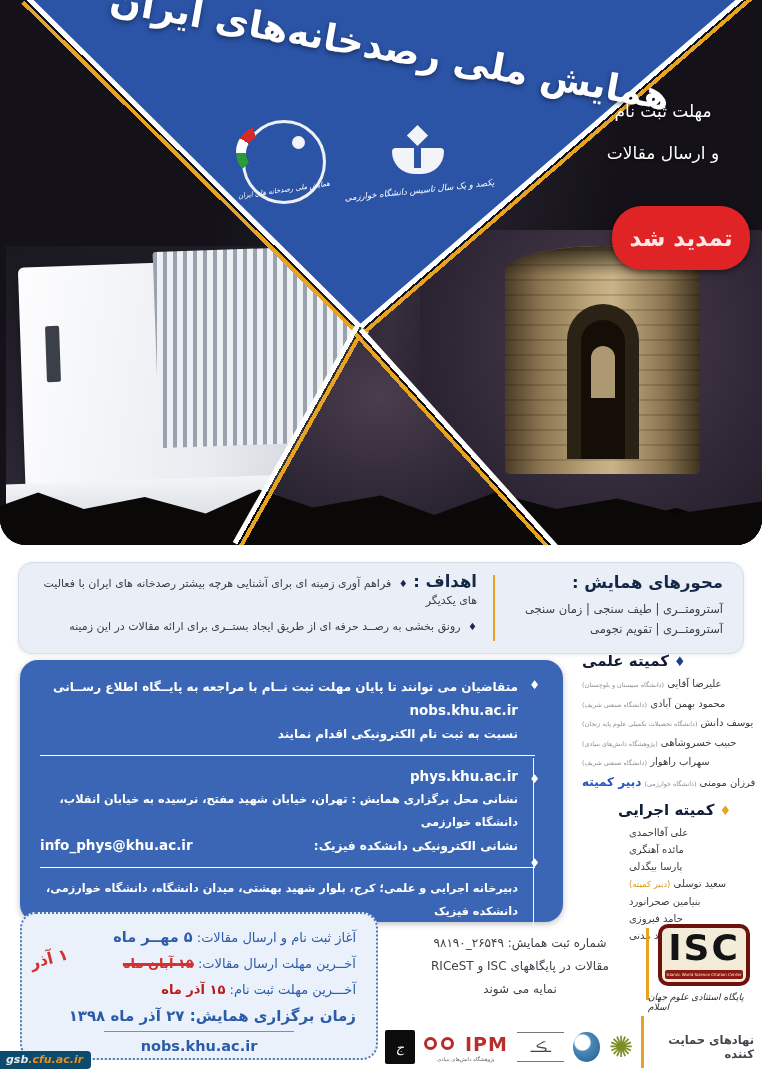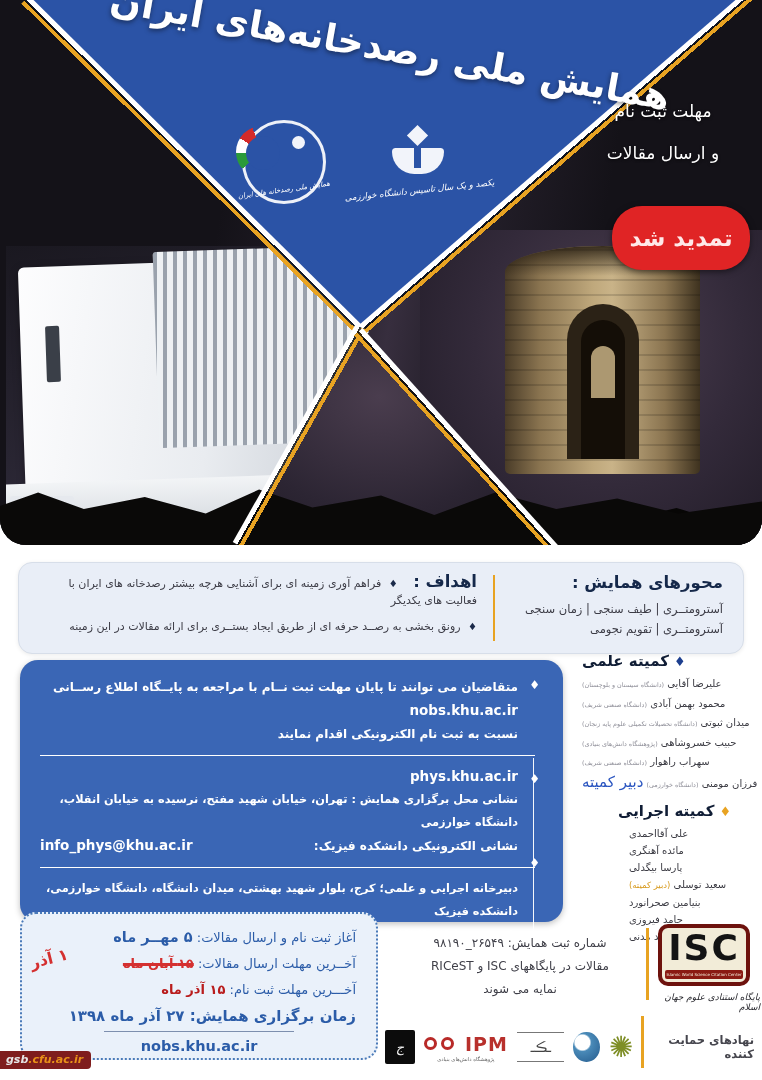--- a/index.html
+++ b/index.html
@@ -95,21 +95,21 @@
   .stripe-lr{left:358px;top:326px;width:295px;transform:rotate(48deg);}
 
   
   .lightbox{left:18px;top:562px;width:726px;height:92px;background:#e9eef7;border:1px solid #d7dee9;
     border-radius:14px;display:flex;direction:rtl;padding:10px 20px;box-shadow:0 1px 4px rgba(0,0,0,.08);}
   .topics-col{width:212px;}
   .topics-h{font-size:16.5px;font-weight:bold;color:#15284a;margin-bottom:7px;}
   .topics-line{font-size:11.5px;color:#3c3c46;line-height:20px;}
   .vdiv-orange{width:2px;background:#e8a322;margin:2px 16px;}
   .obj-col{flex:1;font-size:11px;color:#3c3c46;line-height:17px;}
-  .obj-h{font-size:16.5px;font-weight:bold;color:#15284a;margin-left:12px;}
+  .obj-h{font-size:16.5px;font-weight:bold;color:#15284a;margin-left:2px;}
   .diam{color:#1b2a4a;font-size:10px;margin-left:4px;}
   .obj-item2{margin-top:9px;}
 
   
   .bluebox{left:20px;top:660px;width:543px;height:262px;background:#3a66b5;border-radius:18px;
     direction:rtl;color:#ffffff;padding:16px 45px 8px 20px;font-size:12px;font-weight:bold;
     box-shadow:0 2px 6px rgba(0,0,0,.25);}
   .bb-vline{position:absolute;right:29px;top:98px;height:196px;width:1.5px;background:rgba(255,255,255,.95);}
   .bb-bullet{position:absolute;right:23px;width:13px;color:#ffffff;font-size:12px;}
   .bb-line{border-top:1.5px solid #ffffff;margin:9px -17px 9px 0;}
@@ -119,21 +119,21 @@
   .bb-p{line-height:23px;}
   .bb-fax{text-align:center;padding-left:60px;line-height:24px;}
 
   
   .committees{left:582px;top:650px;width:192px;direction:rtl;text-align:left;}
   .cmt-h{font-size:15px;font-weight:bold;color:#101d35;margin:2px 0 5px;}
   .cmt-h .d-blue{color:#1d3f8f;font-size:13px;margin-left:5px;}
   .cmt-h .d-gold{color:#e8a322;font-size:13px;margin-left:5px;}
   .cmt-row{font-size:10px;color:#3a3a42;line-height:18.5px;white-space:nowrap;padding-right:14px;}
   .cmt-aff{font-size:6.4px;color:#8d8d97;}
-  .cmt-role-blue{color:#2a55c0;font-size:15px;font-weight:normal;}
+  .cmt-role-blue{color:#2a55c0;font-size:12px;font-weight:bold;}
   .cmt-role-gold{color:#d79a1e;font-size:8.5px;}
   .exec .cmt-row{line-height:17px;padding-left:47px;}
 
   
   .datesbox{left:20px;top:912px;width:358px;height:148px;background:#eaf1fa;border:2.5px dotted #4a7ab8;
     border-radius:16px;direction:rtl;padding:10px 20px 8px;color:#2b5ca8;font-size:13px;line-height:26px;}
   .dt-strong{font-size:14.5px;font-weight:bold;}
   .dt-red{color:#b91c1c;font-weight:bold;}
   .dt-struck{color:#d43030;font-weight:bold;text-decoration:line-through;text-decoration-thickness:2.5px;}
   .dt-new{position:absolute;left:8px;top:32px;color:#d43030;font-size:16px;font-weight:bold;transform:rotate(-14deg);}
@@ -143,42 +143,42 @@
 
   
   .isc-text{left:402px;top:932px;width:236px;direction:rtl;text-align:center;color:#3f3f48;font-size:12px;line-height:23px;}
   .isc-num{direction:ltr;unicode-bidi:embed;}
   .vline-o1{left:646px;top:928px;width:2.5px;height:72px;background:#e8a322;}
   .isc-logo{left:658px;top:924px;width:92px;height:62px;background:#f2ecd8;border:4px solid #6d120d;
     border-radius:10px;text-align:center;}
   .isc-word{font-size:36px;font-weight:bold;color:#141414;line-height:40px;letter-spacing:2px;}
   .isc-band{position:absolute;left:3px;right:3px;bottom:3px;height:9px;background:#8a1a12;border-radius:2px;
     color:#f5efdc;font-size:4px;line-height:9px;overflow:hidden;}
-  .isc-cap{left:648px;top:992px;width:112px;text-align:right;font-size:9px;font-style:italic;color:#26262c;direction:rtl;}
+  .isc-cap{left:648px;top:992px;width:112px;text-align:left;font-size:9px;font-style:italic;color:#26262c;direction:rtl;}
 
   
   .sup-label{left:650px;top:1033px;width:104px;direction:rtl;text-align:right;font-size:11.5px;font-weight:bold;color:#45454d;}
   .vline-o2{left:641px;top:1016px;width:2.5px;height:52px;background:#e8a322;}
   .sup-logos{left:385px;top:1022px;width:248px;height:50px;display:flex;align-items:center;gap:9px;}
   .lg-black{width:34px;height:34px;background:#0c0c0c;border-radius:2px;color:#f2f2f2;font-size:13px;
     display:flex;align-items:center;justify-content:center;font-style:italic;}
   .lg-ipm{display:flex;flex-direction:column;align-items:center;}
   .lg-ipm-row{display:flex;align-items:center;gap:11px;}
   .ring{width:13px;height:13px;border:3px solid #b82a28;border-radius:50%;}
   .ring+.ring{margin-left:-7px;}
   .ipm-word{color:#b8302c;font-size:19px;font-weight:bold;letter-spacing:1px;}
   .lg-ipm-cap{font-size:5.2px;color:#666;direction:rtl;margin-top:1px;}
   .lg-callig{width:54px;height:30px;border-top:1px solid #777;border-bottom:1px solid #777;color:#444;
     font-size:14px;font-style:italic;display:flex;align-items:center;justify-content:center;direction:rtl;}
   .lg-circle{width:30px;height:30px;border-radius:50%;
     background:radial-gradient(circle at 35% 35%, #ffffff 28%, #4a8ab8 34%, #245a8c 100%);}
   .lg-flower{font-size:29px;color:#7e8e26;line-height:30px;}
 
   
-  .watermark{left:0;top:1051px;background:#7f1d1d;border-radius:0 4px 4px 0;padding:2px 8px 3px 6px;
+  .watermark{left:0;top:1051px;background:#0c4a6e;border-radius:0 4px 4px 0;padding:2px 8px 3px 6px;
     font-size:11px;font-style:italic;font-weight:bold;}
   .wm-a{color:#e6e6e6;}
   .wm-b{color:#e89018;}
 </style>
 </head>
 <body>
 
 <div class="poster">
 
   <div class="collage">
@@ -303,21 +303,21 @@
     </div>
     <div class="cmt-row">
       <span>علیرضا آقایی</span>
       <span class="cmt-aff">(دانشگاه سیستان و بلوچستان)</span>
     </div>
     <div class="cmt-row">
       <span>محمود بهمن آبادی</span>
       <span class="cmt-aff">(دانشگاه صنعتی شریف)</span>
     </div>
     <div class="cmt-row">
-      <span>میدان ثبوتی</span>
+      <span>یوسف دانش</span>
       <span class="cmt-aff">(دانشگاه تحصیلات تکمیلی علوم پایه زنجان)</span>
     </div>
     <div class="cmt-row">
       <span>حبیب خسروشاهی</span>
       <span class="cmt-aff">(پژوهشگاه دانش‌های بنیادی)</span>
     </div>
     <div class="cmt-row">
       <span>سهراب راهوار</span>
       <span class="cmt-aff">(دانشگاه صنعتی شریف)</span>
     </div>

